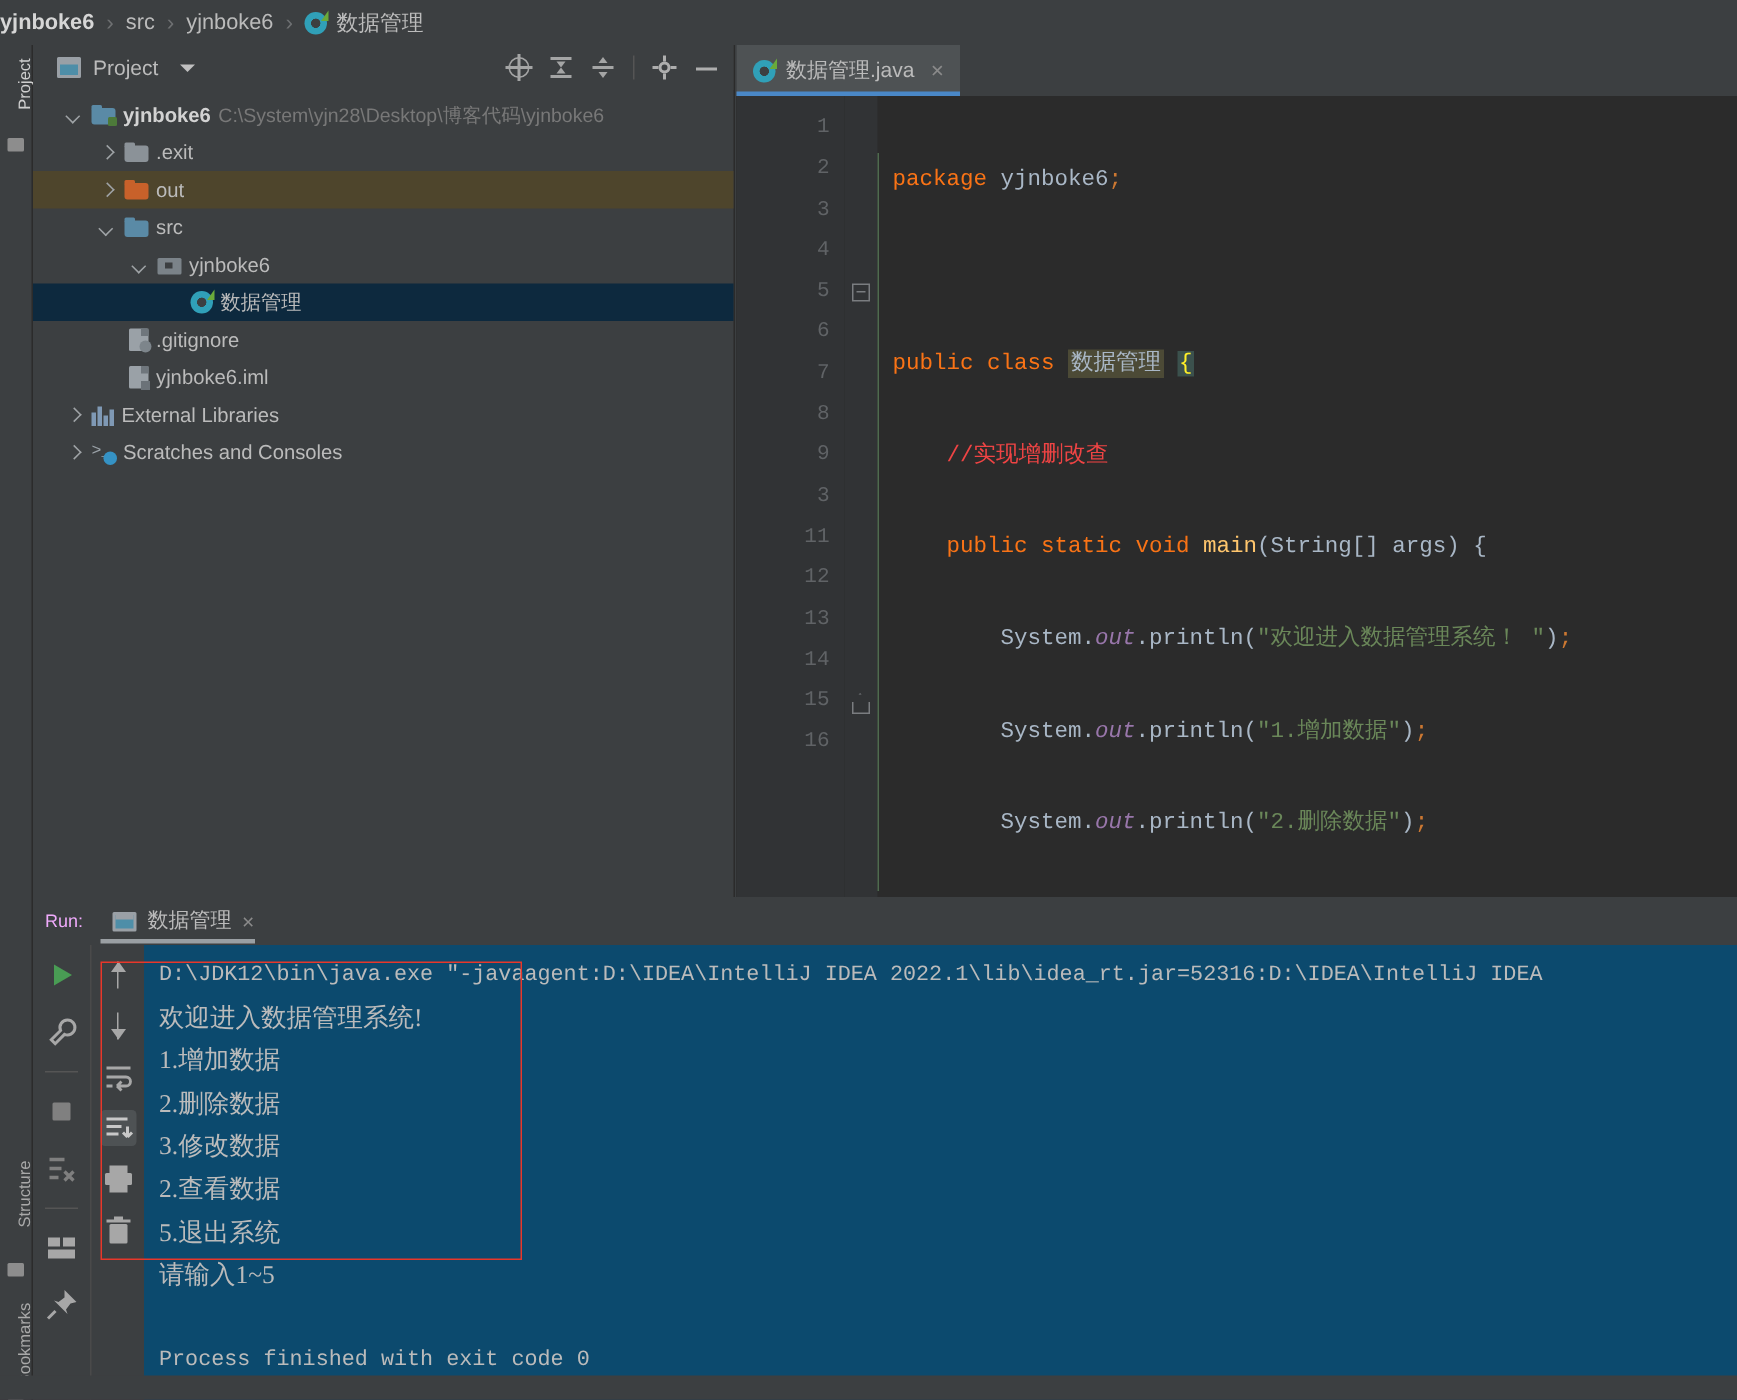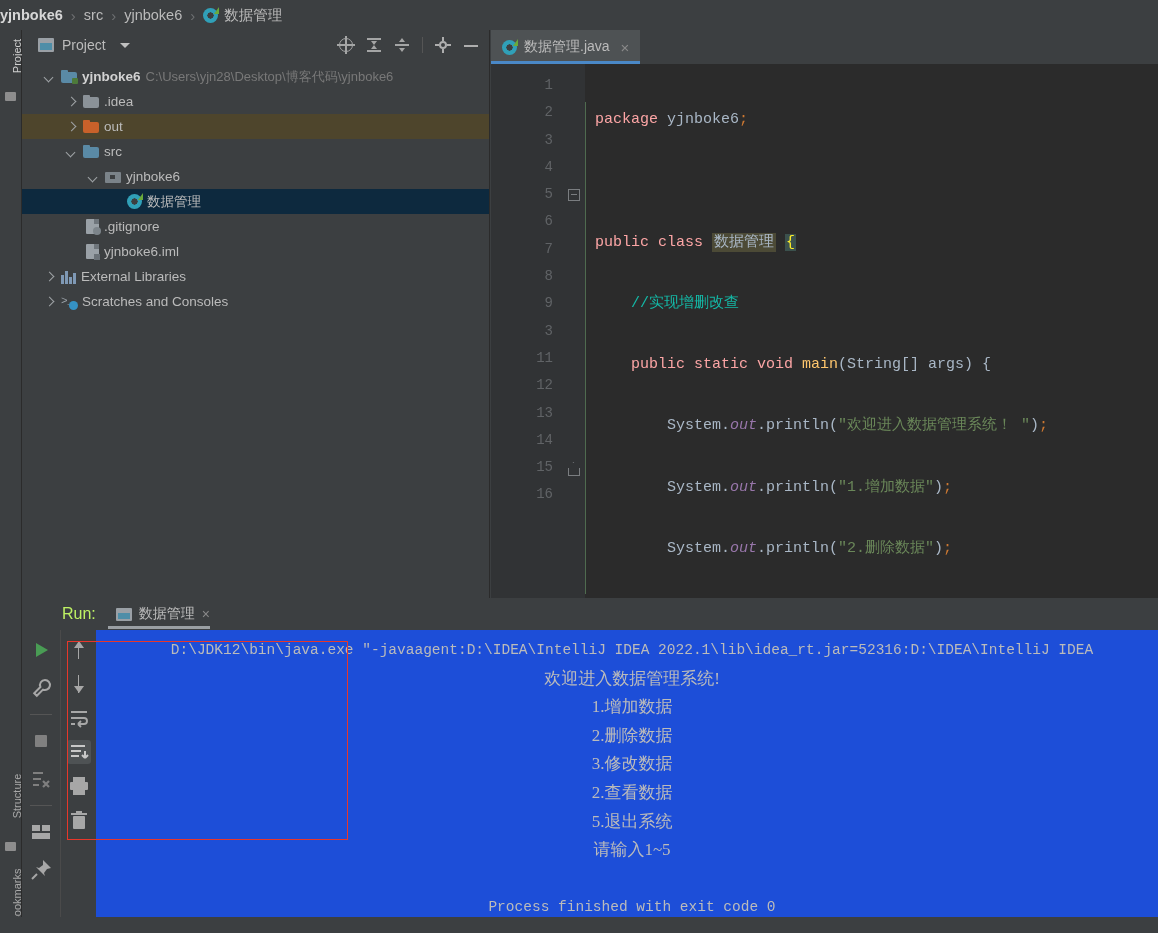--- a/index.html
+++ b/index.html
@@ -171,60 +171,60 @@
     clip-path: polygon(50% 0, 100% 100%, 0 100%);
     background: none;
   }
   .codebar { position: absolute; left: 94px; top: 38px; bottom: 4px; width: 1px; background: #4f6b4f; }
   .code {
     flex: 1; position: relative; padding-top: 8px;
     font-family: "Liberation Mono", monospace; font-size: 15px; white-space: pre;
     color: #a9b7c6; overflow: hidden;
   }
   .cline { height: 27.3px; line-height: 27.3px; padding-left: 10px; position: relative; }
-  .kw { color: #fca5a5; }
+  .kw { color: #f97316; }
   .str { color: #6a8759; }
-  .cmt { color: #14b8a6; }
+  .cmt { color: #ef4444; }
   .fld { color: #9876aa; font-style: italic; }
   .clsname { background: #4c4a36; color: #a9b7c6; padding: 1px 2px; }
   .brace-y { color: #ffef28; background: #3b514d; padding: 0 1px; }
   .semi { color: #cc7832; }
   .editor-scroll {
     position: absolute; right: 0; top: 34px; width: 14px; height: 534px; background: #2b2b2b;
   }
 
   
   .run-panel {
     position: absolute; left: 22px; top: 598px; width: 1136px; height: 335px;
     background: #3c3f41;
   }
   .run-head { height: 32px; display: flex; align-items: center; padding-left: 8px; gap: 12px; }
-  .run-label { color: #bef264; font-size: 16px; margin-left: 32px; }
+  .run-label { color: #f0abfc; font-size: 12px; }
   .run-tab { display: flex; align-items: center; gap: 7px; position: relative; padding: 0 8px; height: 32px; }
   .run-tab::after { content: ""; position: absolute; left: 0; right: 8px; bottom: 1px; height: 3px; background: #9a9fa3; }
   .run-tab .name { color: #bbbbbb; font-size: 14px; }
   .run-tab .x { color: #8a8a8a; font-size: 14px; }
   .console-winic { width: 16px; height: 13px; border: 2px solid #9aa0a6; background: #4e8ea8; position: relative; border-radius: 1px; flex: 0 0 auto; }
   .console-winic::after { content:""; position:absolute; left:0; right:0; top:0; height:3px; background:#9aa0a6; }
 
   .run-body { position: absolute; left: 0; top: 32px; width: 1136px; height: 303px; display: flex; }
   .run-toolbar1 { width: 38px; background: #3c3f41; padding-top: 8px; display: flex; flex-direction: column; align-items: center; gap: 14px; flex: 0 0 auto; }
   .run-toolbar2 { width: 36px; background: #3c3f41; padding-top: 8px; display: flex; flex-direction: column; align-items: center; gap: 10px; flex: 0 0 auto; border-left: 1px solid #4a4a4a;}
   .tb-sep { width: 22px; height: 1px; background: #555; }
   .tb-btn { width: 24px; height: 24px; position: relative; }
   .tb-btn.active { background: #4e5254; border-radius: 3px; }
   .play-tri { position: absolute; left: 7px; top: 5px; width: 0; height: 0; border-left: 12px solid #499c54; border-top: 7px solid transparent; border-bottom: 7px solid transparent; }
   .stop-sq { position: absolute; left: 6px; top: 6px; width: 12px; height: 12px; background: #808080; border-radius: 1px; }
   .arrow-up, .arrow-dn { position: absolute; left: 11px; top: 3px; width: 1.8px; height: 18px; background: #a7a7a7; }
   .arrow-up::before { content:""; position:absolute; left:-4px; top:0; width:0;height:0; border-left:5px solid transparent; border-right:5px solid transparent; border-bottom:7px solid #a7a7a7; }
   .arrow-dn::before { content:""; position:absolute; left:-4px; bottom:0; width:0;height:0; border-left:5px solid transparent; border-right:5px solid transparent; border-top:7px solid #a7a7a7; }
   .console-out {
-    flex: 1; background: #1d4ed8; position: relative;
+    flex: 1; background: #0c4a6e; position: relative;
     font-family: "Liberation Mono", monospace; font-size: 14.5px;
-    color: #bbbbbb; padding: 6px 0 4px 10px; overflow: hidden; text-align: center;
+    color: #bbbbbb; padding: 6px 0 4px 10px; overflow: hidden;
   }
   .oline { height: 28.6px; line-height: 28.6px; white-space: pre; }
   .oline.cn { font-family: Liberation Serif, serif; font-size: 17px; }
   .red-box {
     position: absolute; left: 67px; top: 641px; width: 281px; height: 199px;
     border: 1.5px solid #e8372a; pointer-events: none; z-index: 50;
   }
   .watermark {
     position: absolute; right: 10px; bottom: 16px; color: #d8d8d8;
     font-size: 17px; letter-spacing: .3px; z-index: 60;
@@ -302,30 +302,30 @@
     <div class="tree">
 
       <div class="trow" style="padding-left:20px">
         <span class="tw-arrow d"></span>
         <span class="folder blue">
             <span class="tab"></span>
             <span class="body"></span>
             <span class="badge"></span>
           </span>
         <span class="tlabel bold">yjnboke6</span>
-        <span class="tpath">C:\Users\yjn28\Desktop\博客代码\yjnboke6</span>
+        <span class="tpath">C:\System\yjn28\Desktop\博客代码\yjnboke6</span>
       </div>
 
       <div class="trow" style="padding-left:42px">
         <span class="tw-arrow r"></span>
         <span class="folder gray">
             <span class="tab"></span>
             <span class="body"></span>
           </span>
-        <span class="tlabel">.idea</span>
+        <span class="tlabel">.exit</span>
       </div>
 
       <div class="trow hl" style="padding-left:42px">
         <span class="tw-arrow r"></span>
         <span class="folder orange">
             <span class="tab"></span>
             <span class="body"></span>
           </span>
         <span class="tlabel">out</span>
       </div>

